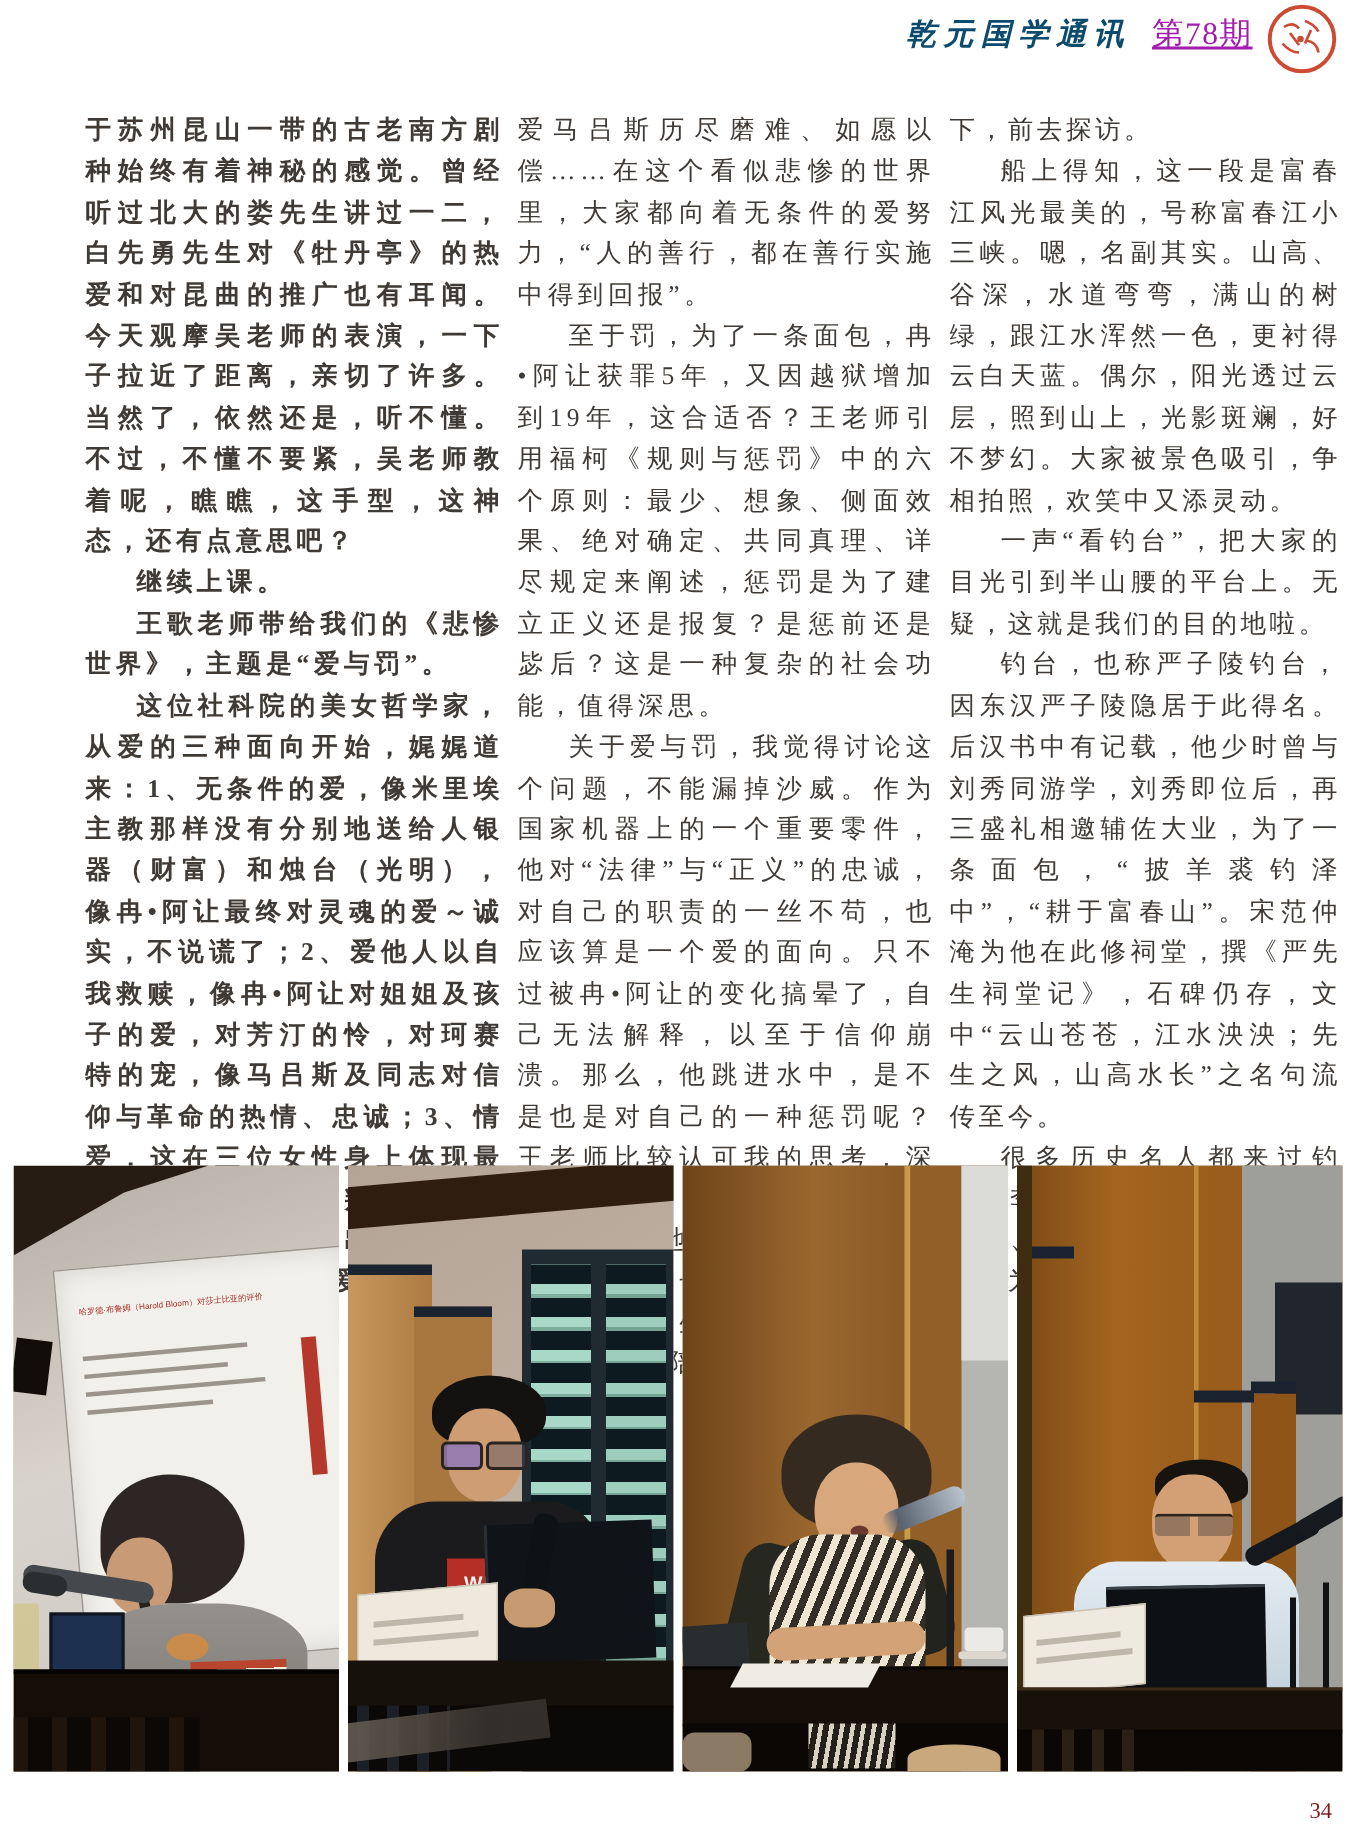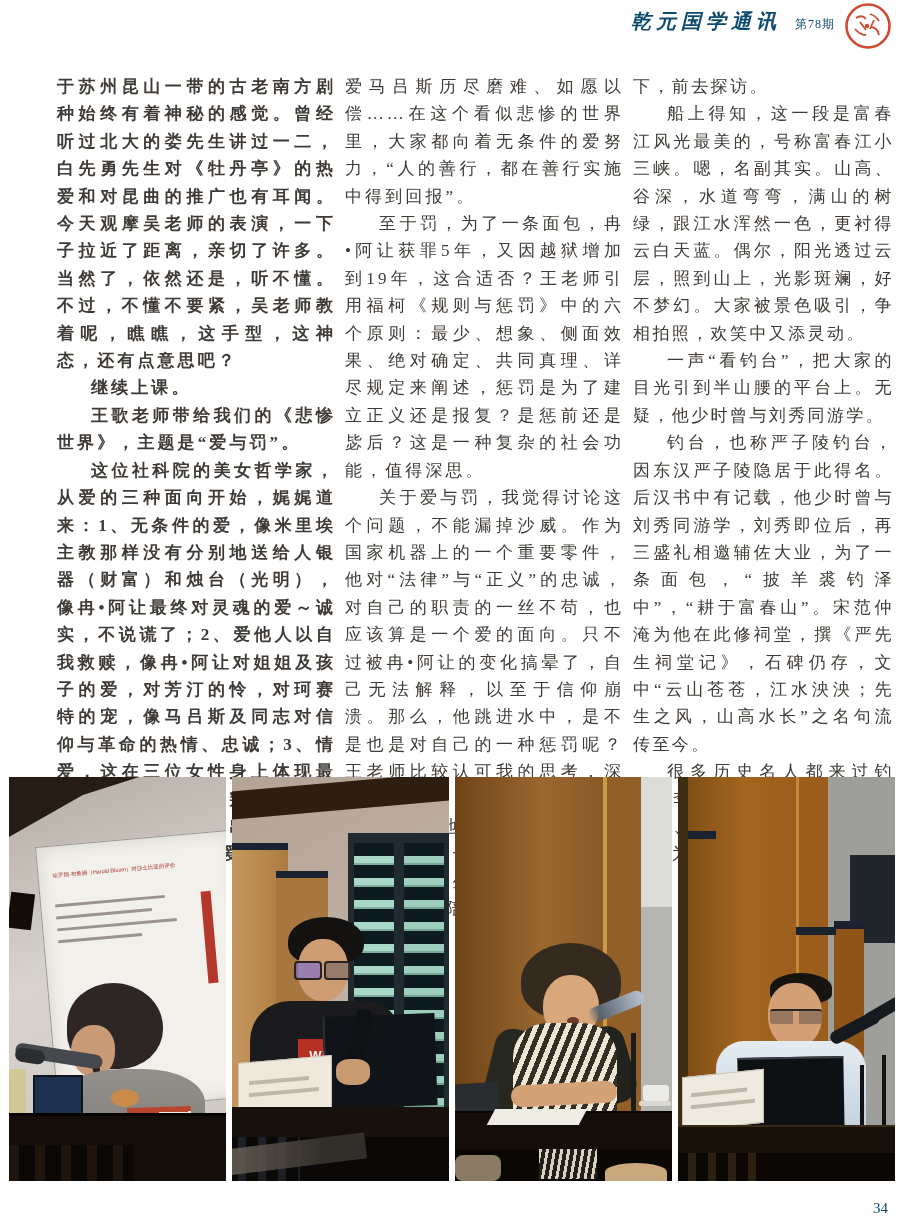--- a/index.html
+++ b/index.html
@@ -2,34 +2,34 @@
 <html><head>
 <meta charset="utf-8">
 <style>
   html,body{margin:0;padding:0;}
   body{width:900px;height:1232px;background:#ffffff;position:relative;overflow:hidden;
        font-family:"Liberation Serif","DejaVu Serif",serif;color:#3c3733;}
 
   
   .header{position:absolute;top:8px;right:65px;display:flex;align-items:baseline;gap:14px;}
   .journal-title{font-style:italic;font-weight:bold;font-size:20px;letter-spacing:5px;color:#0c4a6e;}
-  .issue-no{font-size:12px;letter-spacing:1px;color:#0c4a6e;}
+  .issue-no{font-size:21px;letter-spacing:1px;color:#a21caf;text-decoration:underline;}
   .seal{position:absolute;top:2px;right:8px;width:48px;height:48px;}
 
   
   .col{position:absolute;top:73px;font-size:17px;line-height:27.4px;text-align:justify;
        text-justify:inter-ideograph;letter-spacing:3.1px;color:#3f3a35;}
   .col p{margin:0;text-indent:2em;}
   .col p.cont{text-indent:0;}
   #col1{left:57px;width:279px;font-weight:bold;}
   #col2{left:345px;width:279px;}
   #col3{left:633px;width:261px;letter-spacing:2.4px;}
 
   
-  .page-no{position:absolute;top:1200px;right:12px;font-size:15px;color:#0c4a6e;}
+  .page-no{position:absolute;top:1200px;right:12px;font-size:15px;color:#7f1d1d;}
 
   
   .photo{position:absolute;top:777px;width:217px;height:404px;overflow:hidden;background:#b9b3ac;}
   #photo1{left:9px;}#photo2{left:232px;}#photo3{left:455px;}#photo4{left:678px;}
   .photo div{position:absolute;}
 
   
   .p1-wall{inset:0;background:linear-gradient(160deg,#b4ada4,#d8d3cc 45%,#cbc6bf);}
   .p1-ceiling{left:0;top:0;width:217px;height:150px;background:#261c13;
       clip-path:polygon(0 0,60% 0,34% 12%,0 40%);}
@@ -170,21 +170,21 @@
 </div>
 <div class="col" id="col2">
   <p class="cont">爱马吕斯历尽磨难、如愿以偿……在这个看似悲惨的世界里，大家都向着无条件的爱努力，“人的善行，都在善行实施中得到回报”。</p>
   <p>至于罚，为了一条面包，冉•阿让获罪5年，又因越狱增加到19年，这合适否？王老师引用福柯《规则与惩罚》中的六个原则：最少、想象、侧面效果、绝对确定、共同真理、详尽规定来阐述，惩罚是为了建立正义还是报复？是惩前还是毖后？这是一种复杂的社会功能，值得深思。</p>
   <p>关于爱与罚，我觉得讨论这个问题，不能漏掉沙威。作为国家机器上的一个重要零件，他对“法律”与“正义”的忠诚，对自己的职责的一丝不苟，也应该算是一个爱的面向。只不过被冉•阿让的变化搞晕了，自己无法解释，以至于信仰崩溃。那么，他跳进水中，是不是也是对自己的一种惩罚呢？王老师比较认可我的思考，深感欣慰。</p>
   <p>上课的地方在乾潭镇，离富春山麓的严子陵钓台不远。下课后，我们坐着游轮，在富春江美景一路陪伴</p>
 </div>
 <div class="col" id="col3">
   <p class="cont">下，前去探访。</p>
   <p>船上得知，这一段是富春江风光最美的，号称富春江小三峡。嗯，名副其实。山高、谷深，水道弯弯，满山的树绿，跟江水浑然一色，更衬得云白天蓝。偶尔，阳光透过云层，照到山上，光影斑斓，好不梦幻。大家被景色吸引，争相拍照，欢笑中又添灵动。</p>
-  <p>一声“看钓台”，把大家的目光引到半山腰的平台上。无疑，他少时曾与刘秀同游学。</p>
+  <p>一声“看钓台”，把大家的目光引到半山腰的平台上。无疑，这就是我们的目的地啦。</p>
   <p>钓台，也称严子陵钓台，因东汉严子陵隐居于此得名。后汉书中有记载，他少时曾与刘秀同游学，刘秀即位后，再三盛礼相邀辅佐大业，为了一条面包，“披羊裘钓泽中”，“耕于富春山”。宋范仲淹为他在此修祠堂，撰《严先生祠堂记》，石碑仍存，文中“云山苍苍，江水泱泱；先生之风，山高水长”之名句流传至今。</p>
   <p>很多历史名人都来过钓台：李白、范仲淹、孟浩然、苏轼、陆游、李清照、朱熹、康有为、郁达夫、张</p>
 </div>
 
 <div class="photo" id="photo1" aria-label="Female lecturer with short hair speaking into a microphone in front of a projection screen">
   <div class="p1-wall"></div>
   <div class="p1-ceiling"></div>
   <div class="p1-speaker"></div>
   <div class="p1-screen">
     <div class="p1-slide-title">哈罗德·布鲁姆（Harold Bloom）对莎士比亚的评价</div>

